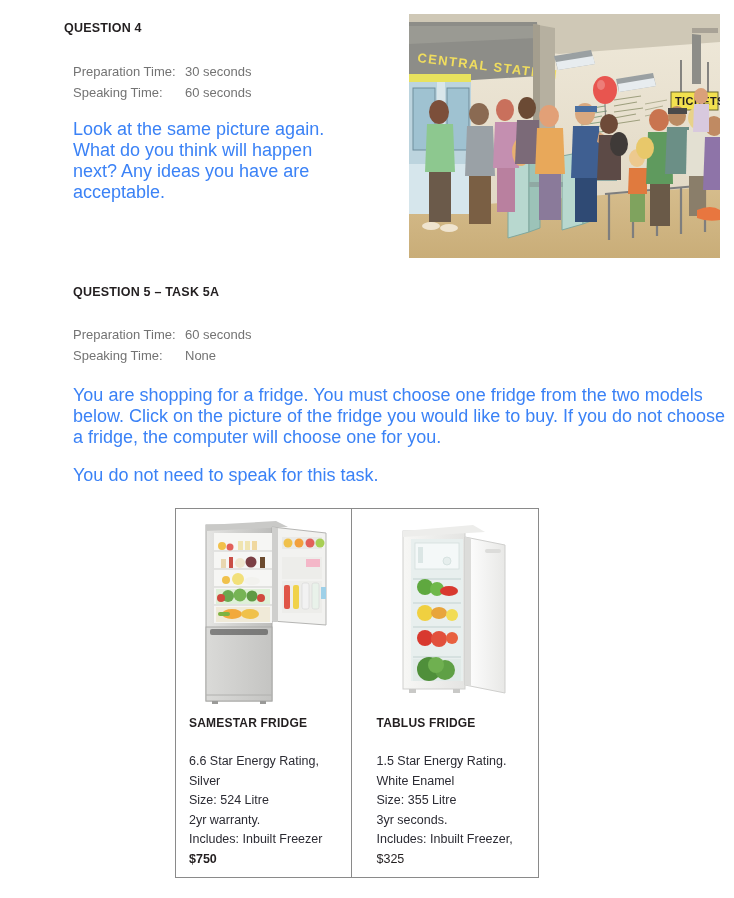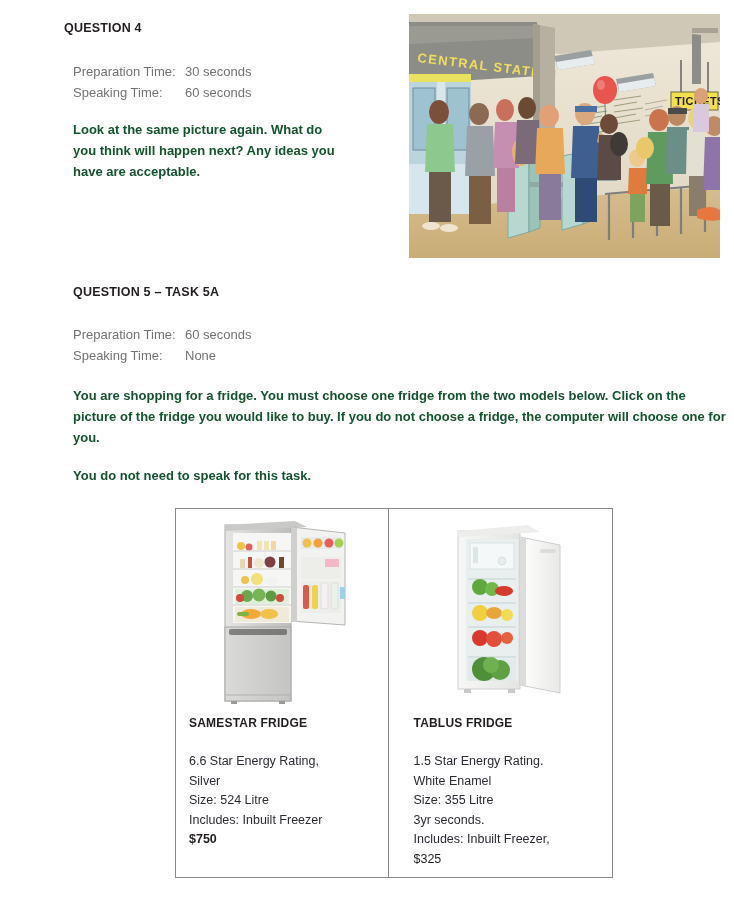--- a/index.html
+++ b/index.html
@@ -32,43 +32,42 @@
     font-size: 13px;
     line-height: 21px;
     color: #737373;
   }
   .timing .row { display: flex; }
   .timing .lbl { width: 112px; flex: 0 0 112px; }
   .timing .val { white-space: nowrap; }
 
   .para {
     position: absolute;
-    font-size: 13px;
+    font-size: 18px;
     line-height: 21px;
-    color: #14532d;
-    font-weight: bold;
+    color: #3b82f6;
   }
 
   
   .station-figure {
     position: absolute;
     left: 409px;
     top: 14px;
     width: 311px;
     height: 244px;
     overflow: hidden;
   }
   .station-svg { display: block; width: 311px; height: 244px; }
 
   
   .product-table {
     position: absolute;
     left: 175px;
     top: 508px;
-    width: 438px;
+    width: 364px;
     height: 370px;
     border: 1.5px solid #8a8a8a;
     box-sizing: border-box;
     display: flex;
     gap: 12px;
   }
   .product-cell {
     box-sizing: border-box;
     padding: 0;
     position: relative;
@@ -388,20 +387,21 @@
           <rect x="72" y="184" width="6" height="3" fill="#9a9a98"></rect>
         </svg>
       </div>
 
       <div class="product-name">SAMESTAR FRIDGE</div>
 
       <div class="product-specs">
         <div>6.6 Star Energy Rating,</div>
         <div>Silver</div>
         <div>Size: 524 Litre</div>
+        <div>2yr warranty.</div>
         <div>Includes: Inbuilt Freezer</div>
         <div class="price bold">$750</div>
       </div>
     </div>
 
     <div class="product-cell right">
       <div class="fridge-art">
         <svg width="140" height="190" viewBox="0 0 140 190" xmlns="http://www.w3.org/2000/svg">
           <defs>
             <linearGradient id="whitebody" x1="0" y1="0" x2="1" y2="0">

